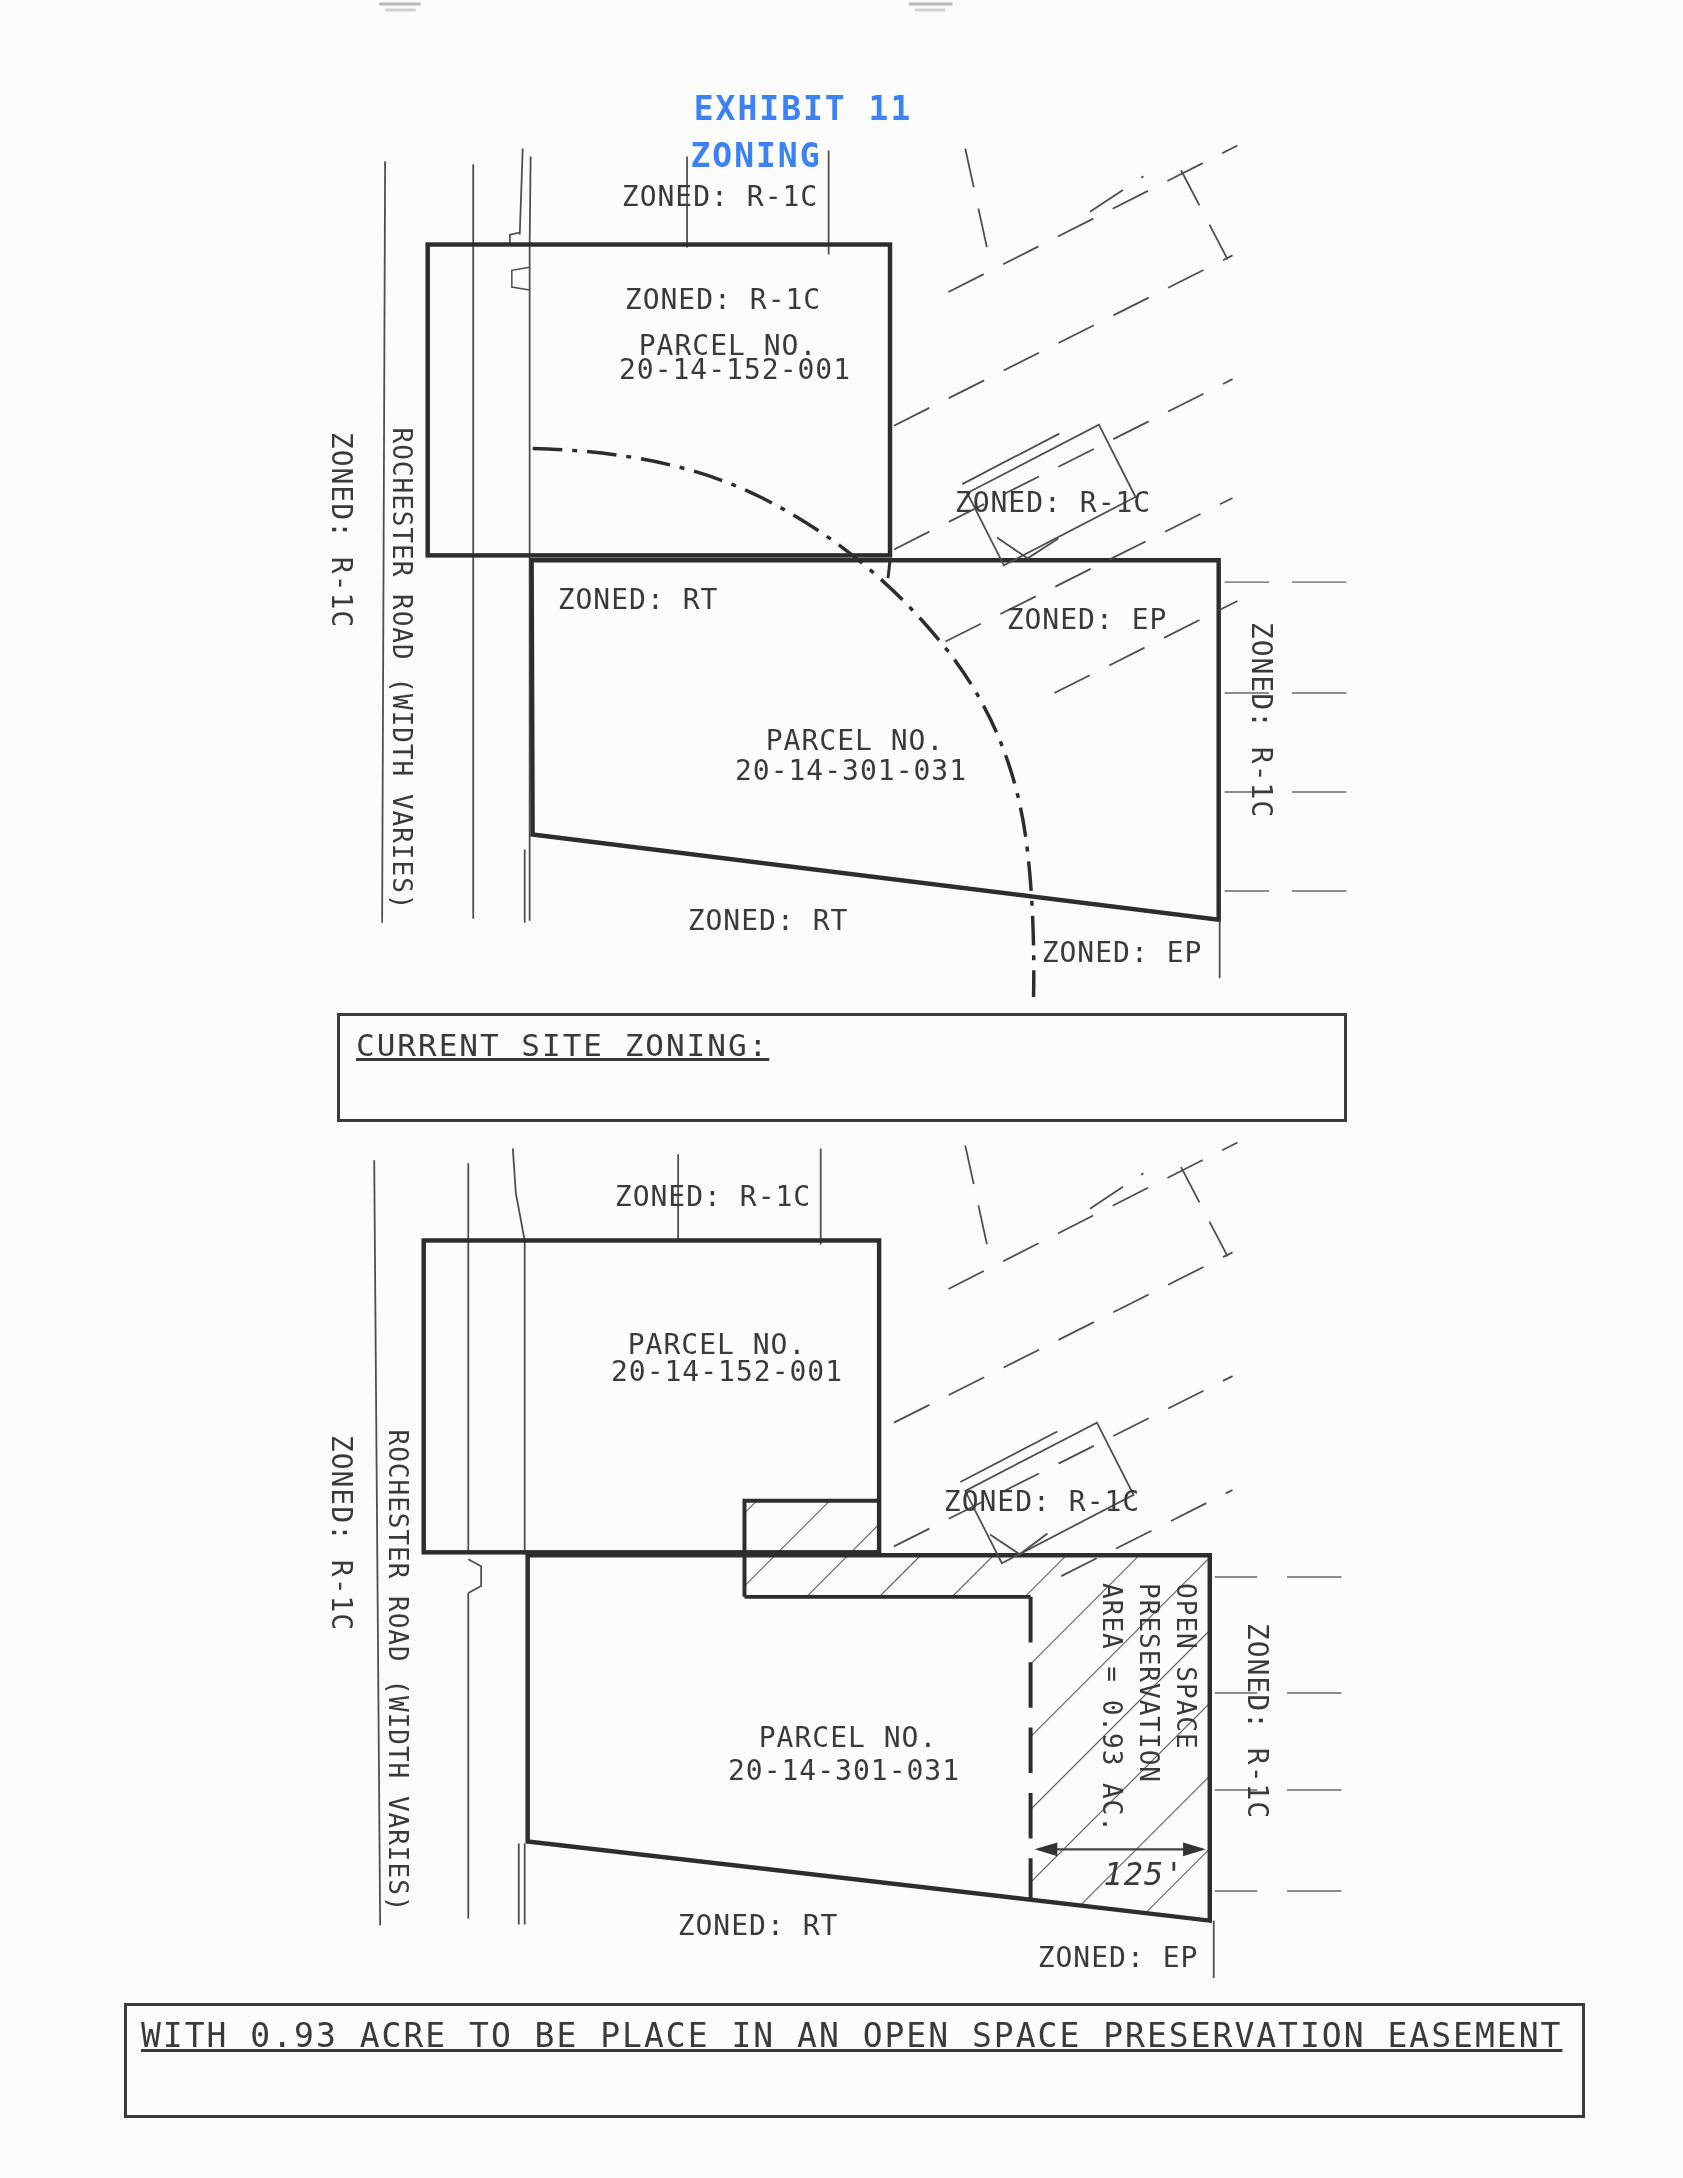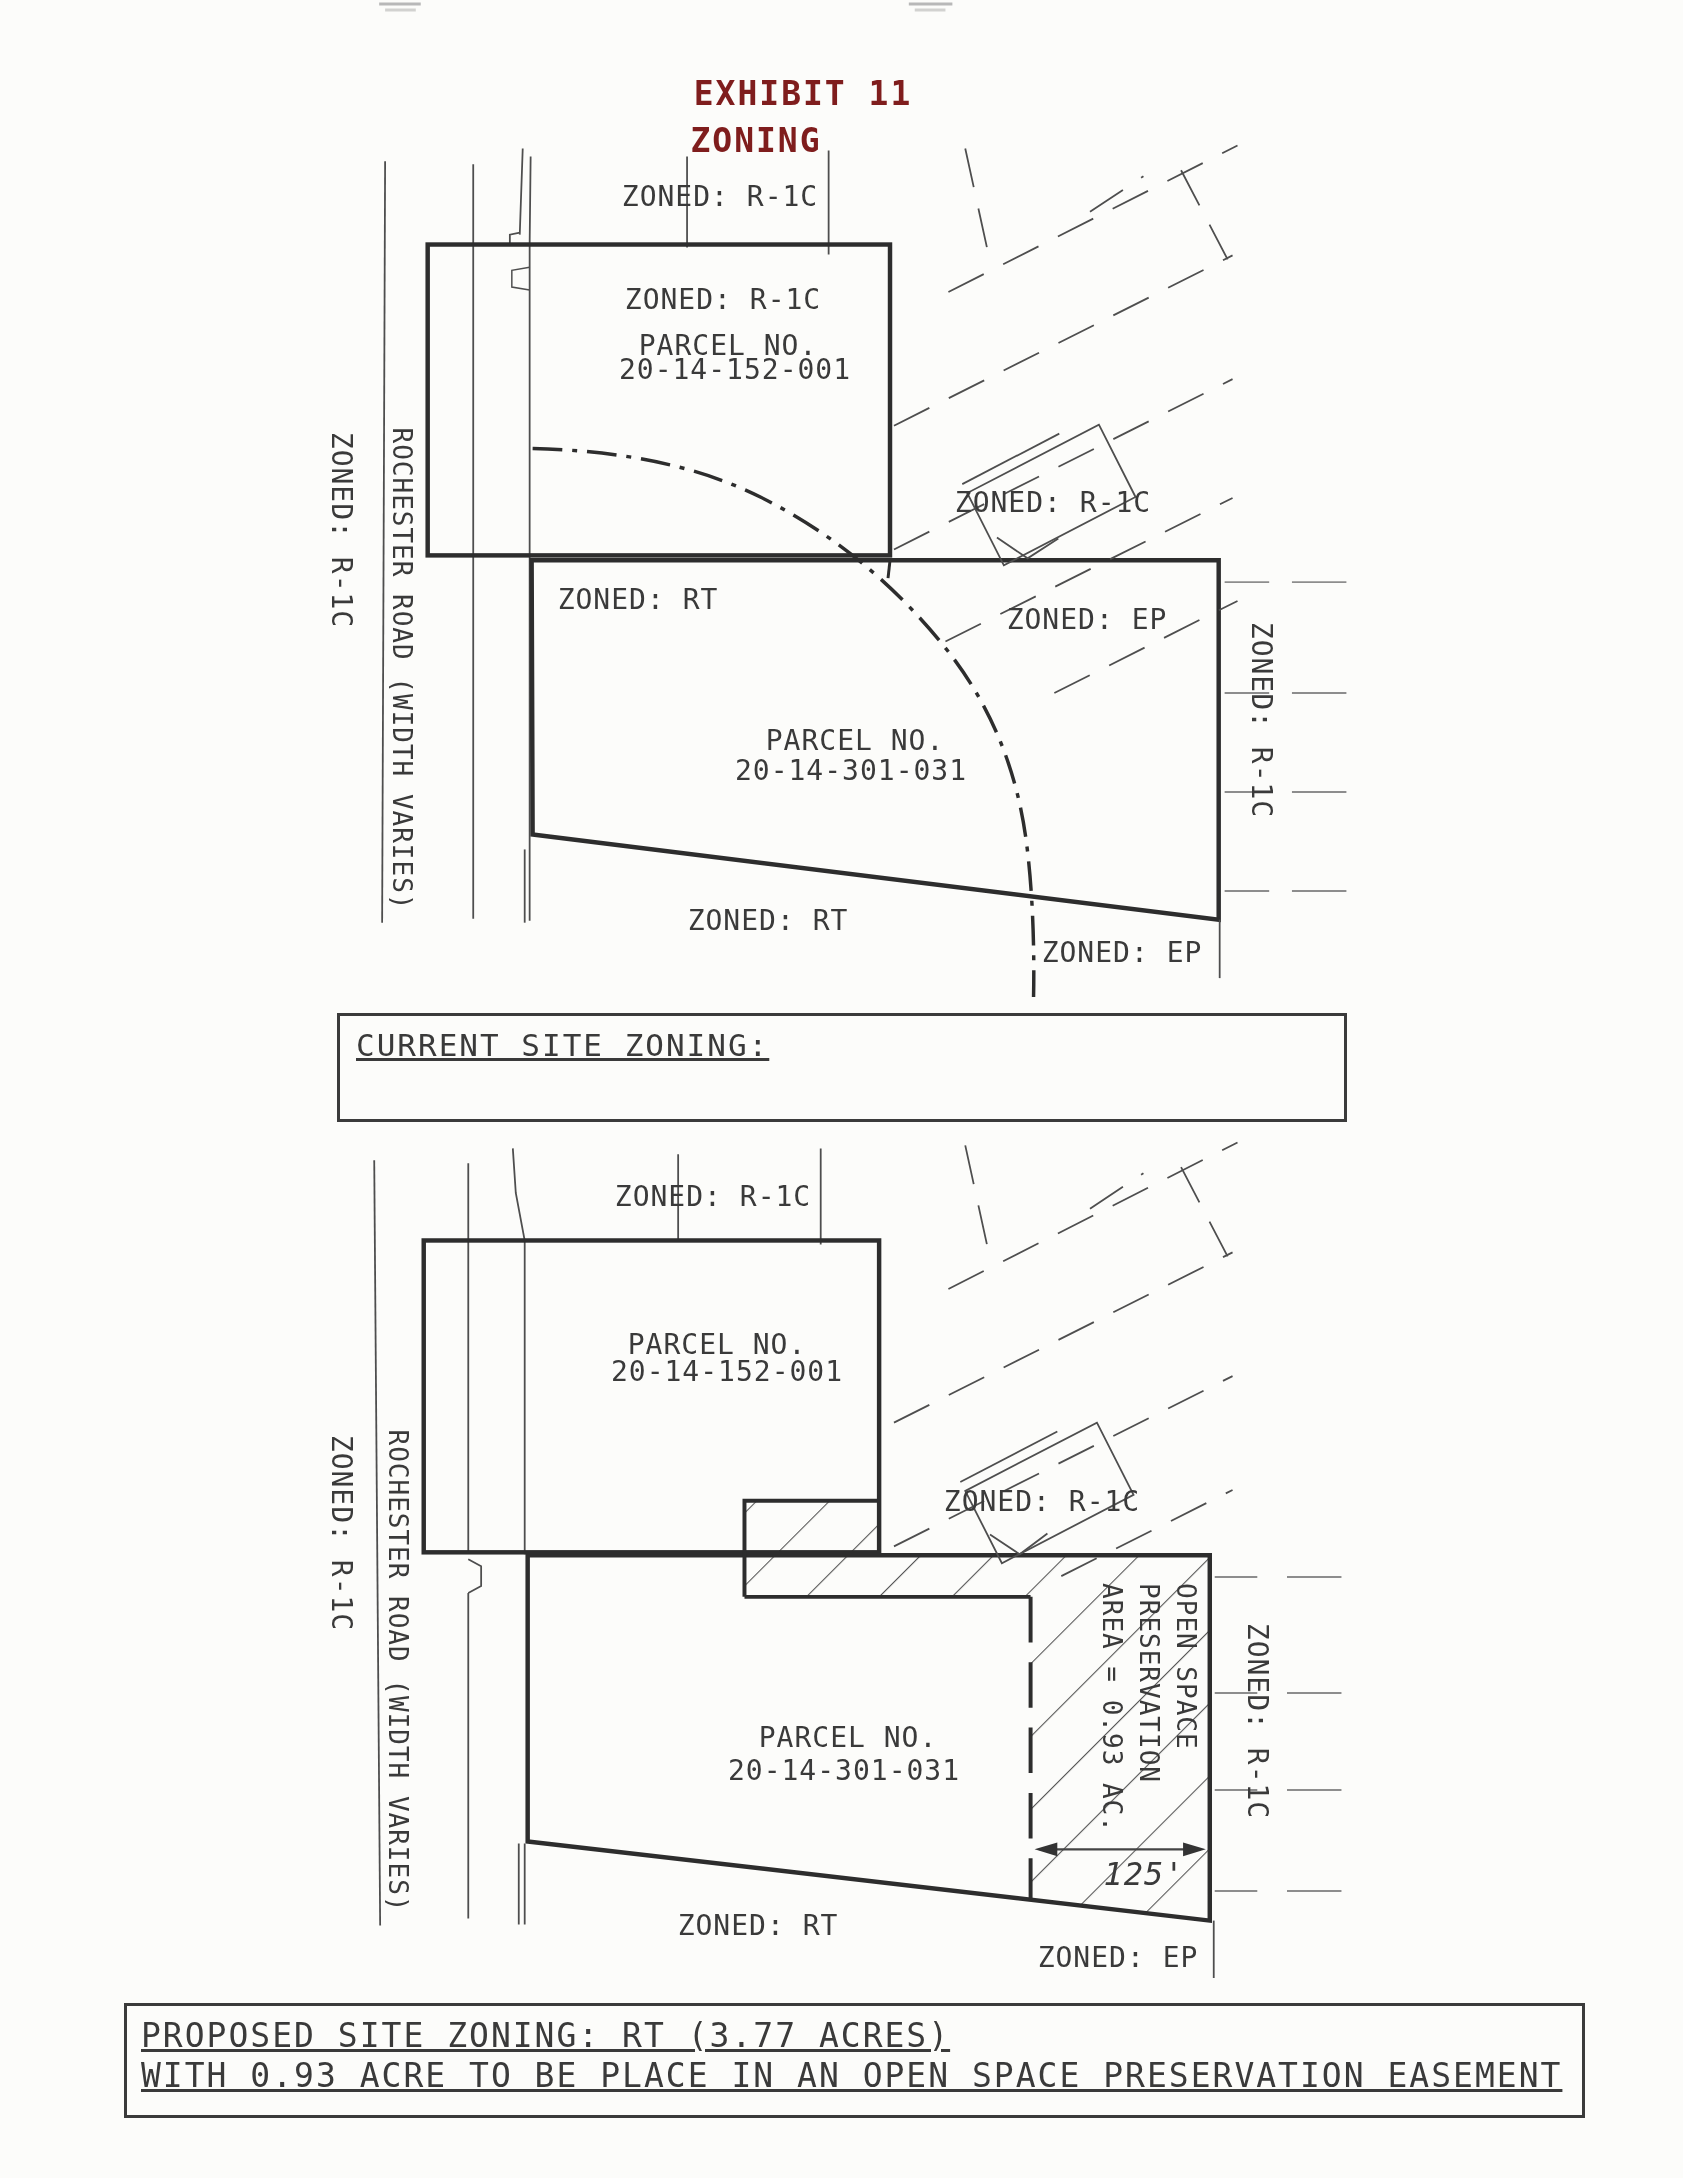--- a/index.html
+++ b/index.html
@@ -10,21 +10,21 @@
   }
   .art{position:absolute;left:0;top:0;width:1683px;height:2178px;}
   .lbl{
     position:absolute;transform:translate(-50%,-50%);
     font-size:28px;letter-spacing:1px;white-space:nowrap;line-height:1;
   }
   .v{transform:translate(-50%,-50%) rotate(90deg);}
   .small{font-size:26px;}
   .title-line{
     position:absolute;transform:translate(-50%,-50%);
-    font-size:33px;font-weight:bold;letter-spacing:2px;white-space:nowrap;color:#7f1d1d;
+    font-size:33px;font-weight:bold;letter-spacing:2px;white-space:nowrap;color:#3b82f6;margin-top:15px;
   }
   .easement-lbl{
     position:absolute;transform:translate(-50%,-50%) rotate(90deg);
     font-size:26px;line-height:37px;letter-spacing:1px;white-space:nowrap;text-align:left;
   }
   .dim{font-size:32px;}
   .textbox{
     position:absolute;border:3px solid #3b3b3b;background:transparent;box-sizing:border-box;text-decoration:underline;
   }
   .box-current{left:337px;top:1013px;width:1010px;height:109px;padding:10px 0 0 16px;}
@@ -178,18 +178,17 @@
     <div>AREA = 0.93 AC.</div>
   </div>
   <div class="lbl dim" style="left:1144px;top:1874px;font-style:italic;">125'</div>
   <div class="lbl v" style="left:1257px;top:1721px;">ZONED: R-1C</div>
   <div class="lbl" style="left:758px;top:1926px;">ZONED: RT</div>
   <div class="lbl" style="left:1118px;top:1958px;">ZONED: EP</div>
   <div class="lbl v" style="left:341px;top:1533px;">ZONED: R-1C</div>
   <div class="lbl v small" style="left:398px;top:1671px;">ROCHESTER ROAD (WIDTH VARIES)</div>
 
   <div class="textbox box-proposed">
-    <div class="bline">PROPOSED SITE ZONING: RT (3.77 ACRES)</div>
     <div class="bline">WITH 0.93 ACRE TO BE PLACE IN AN OPEN SPACE PRESERVATION EASEMENT</div>
   </div>
 
 </div>
 
 
 </body></html>

